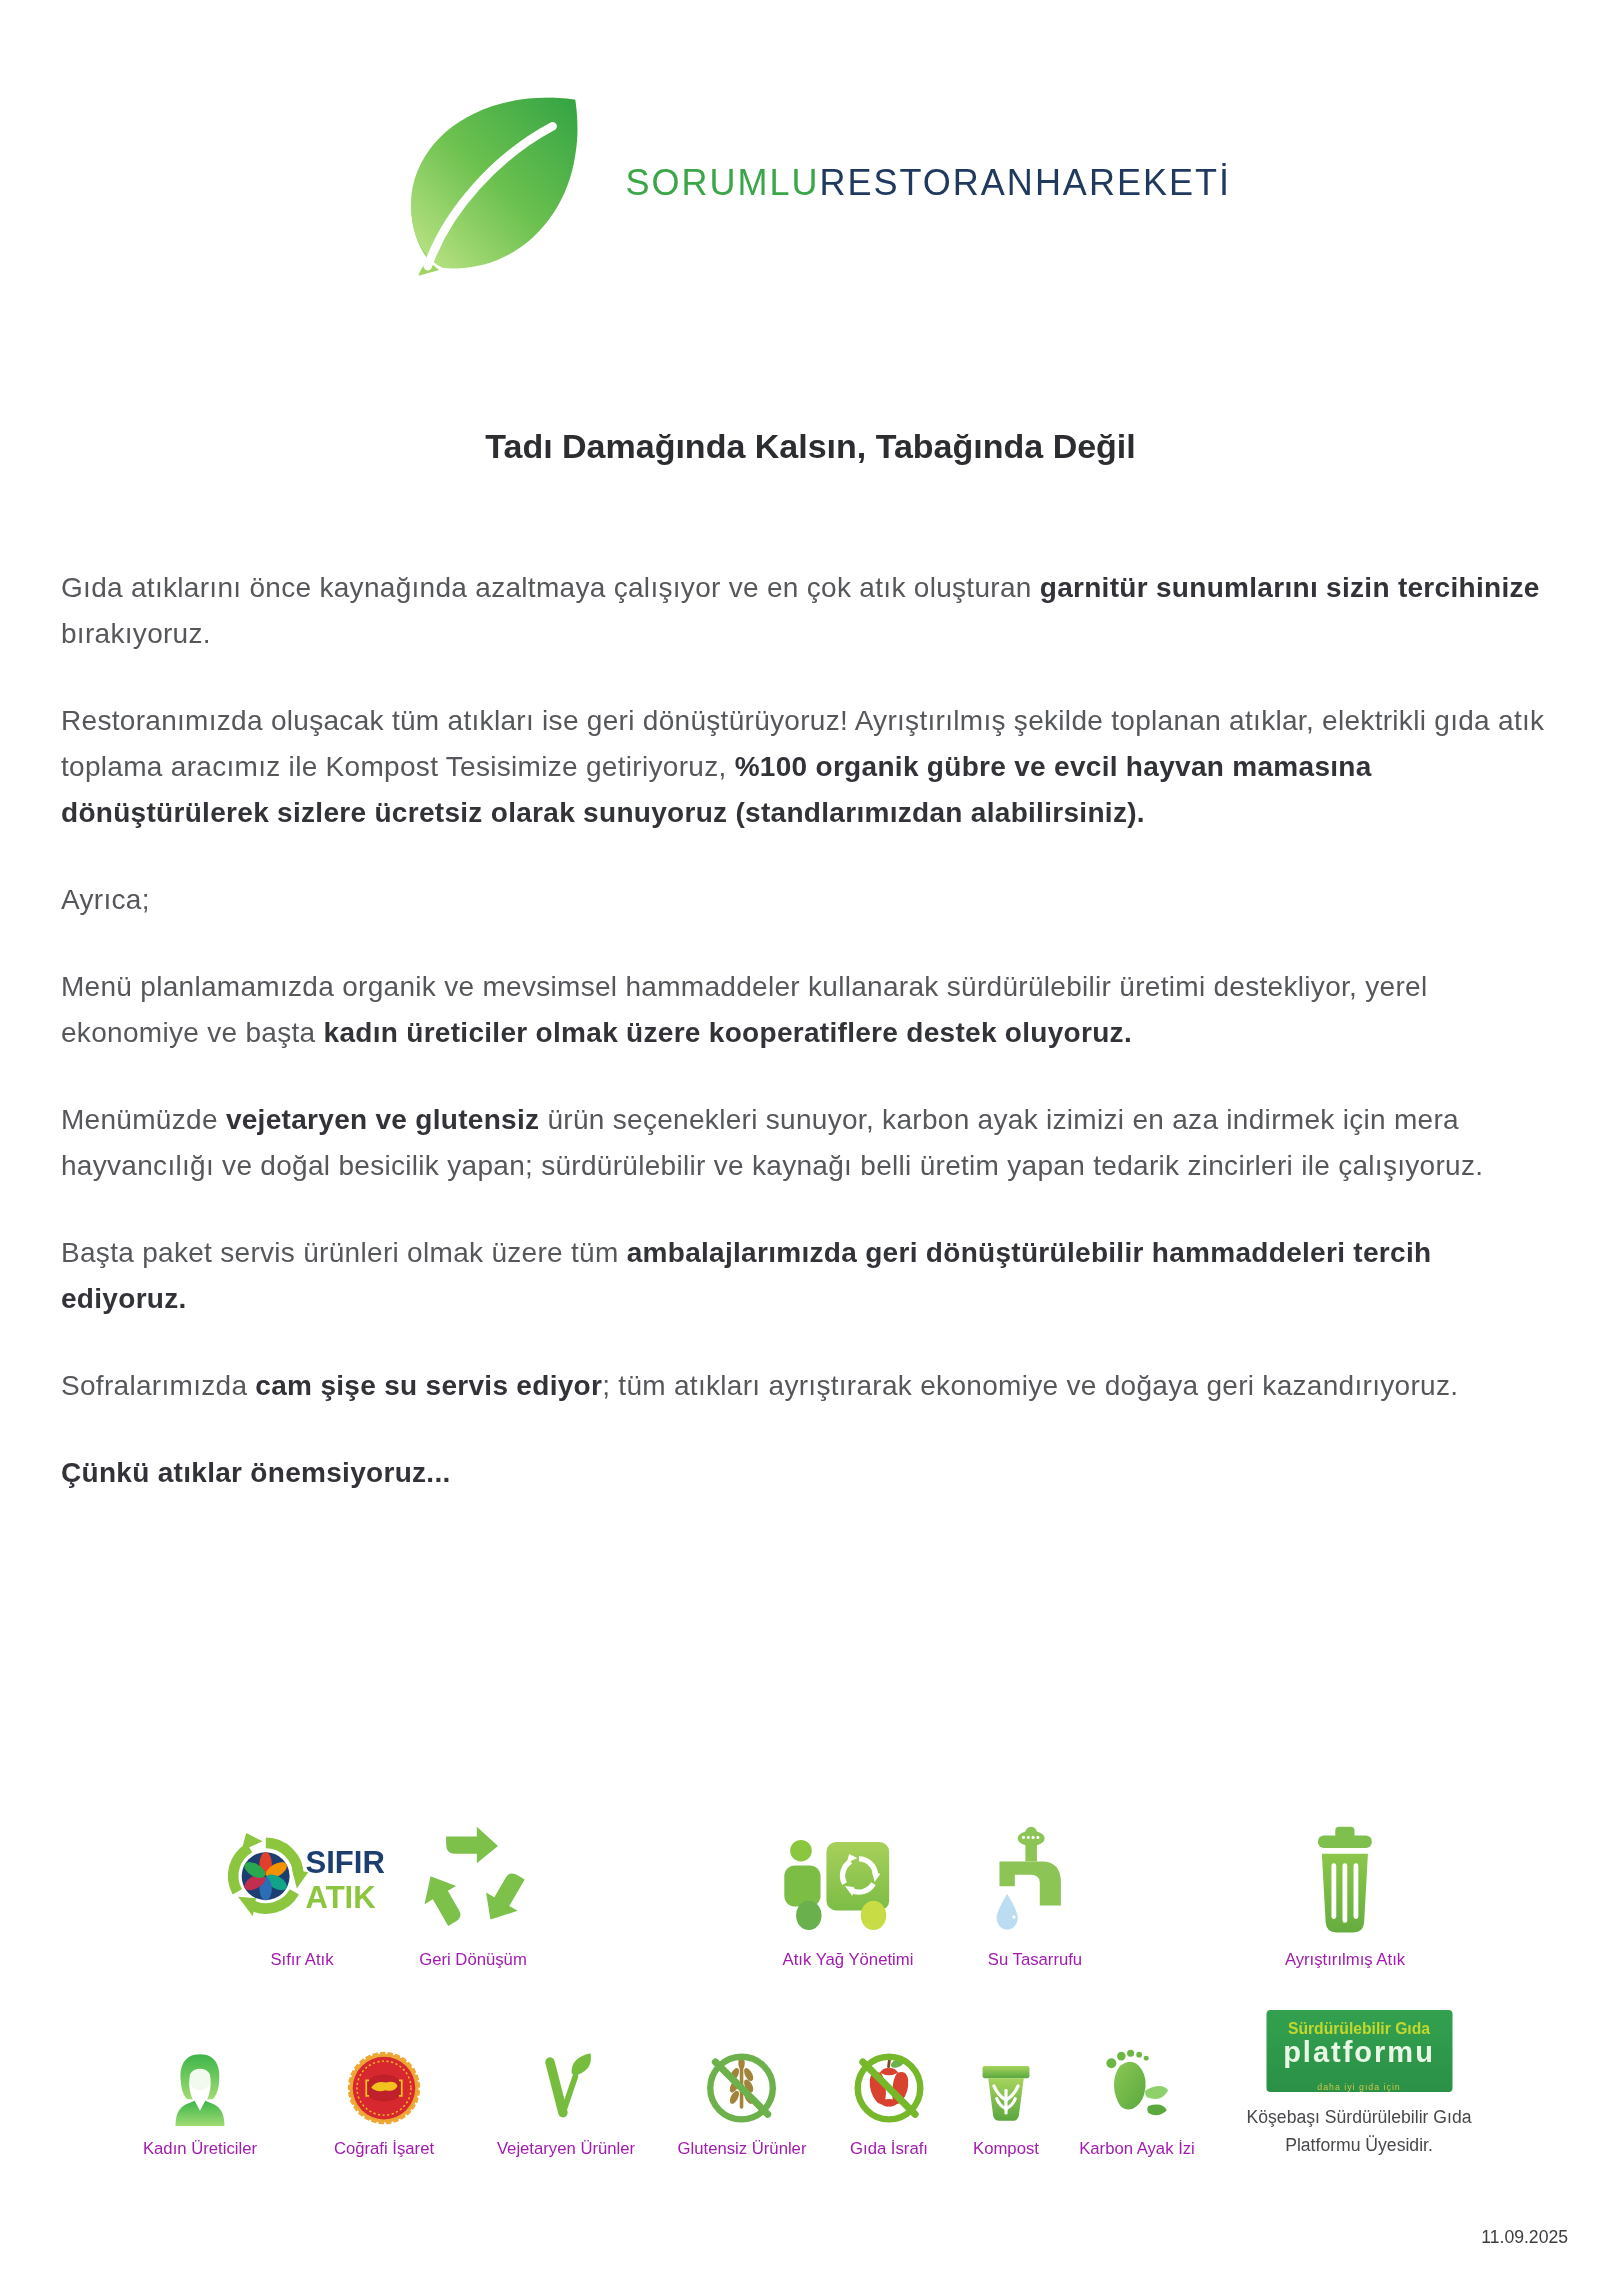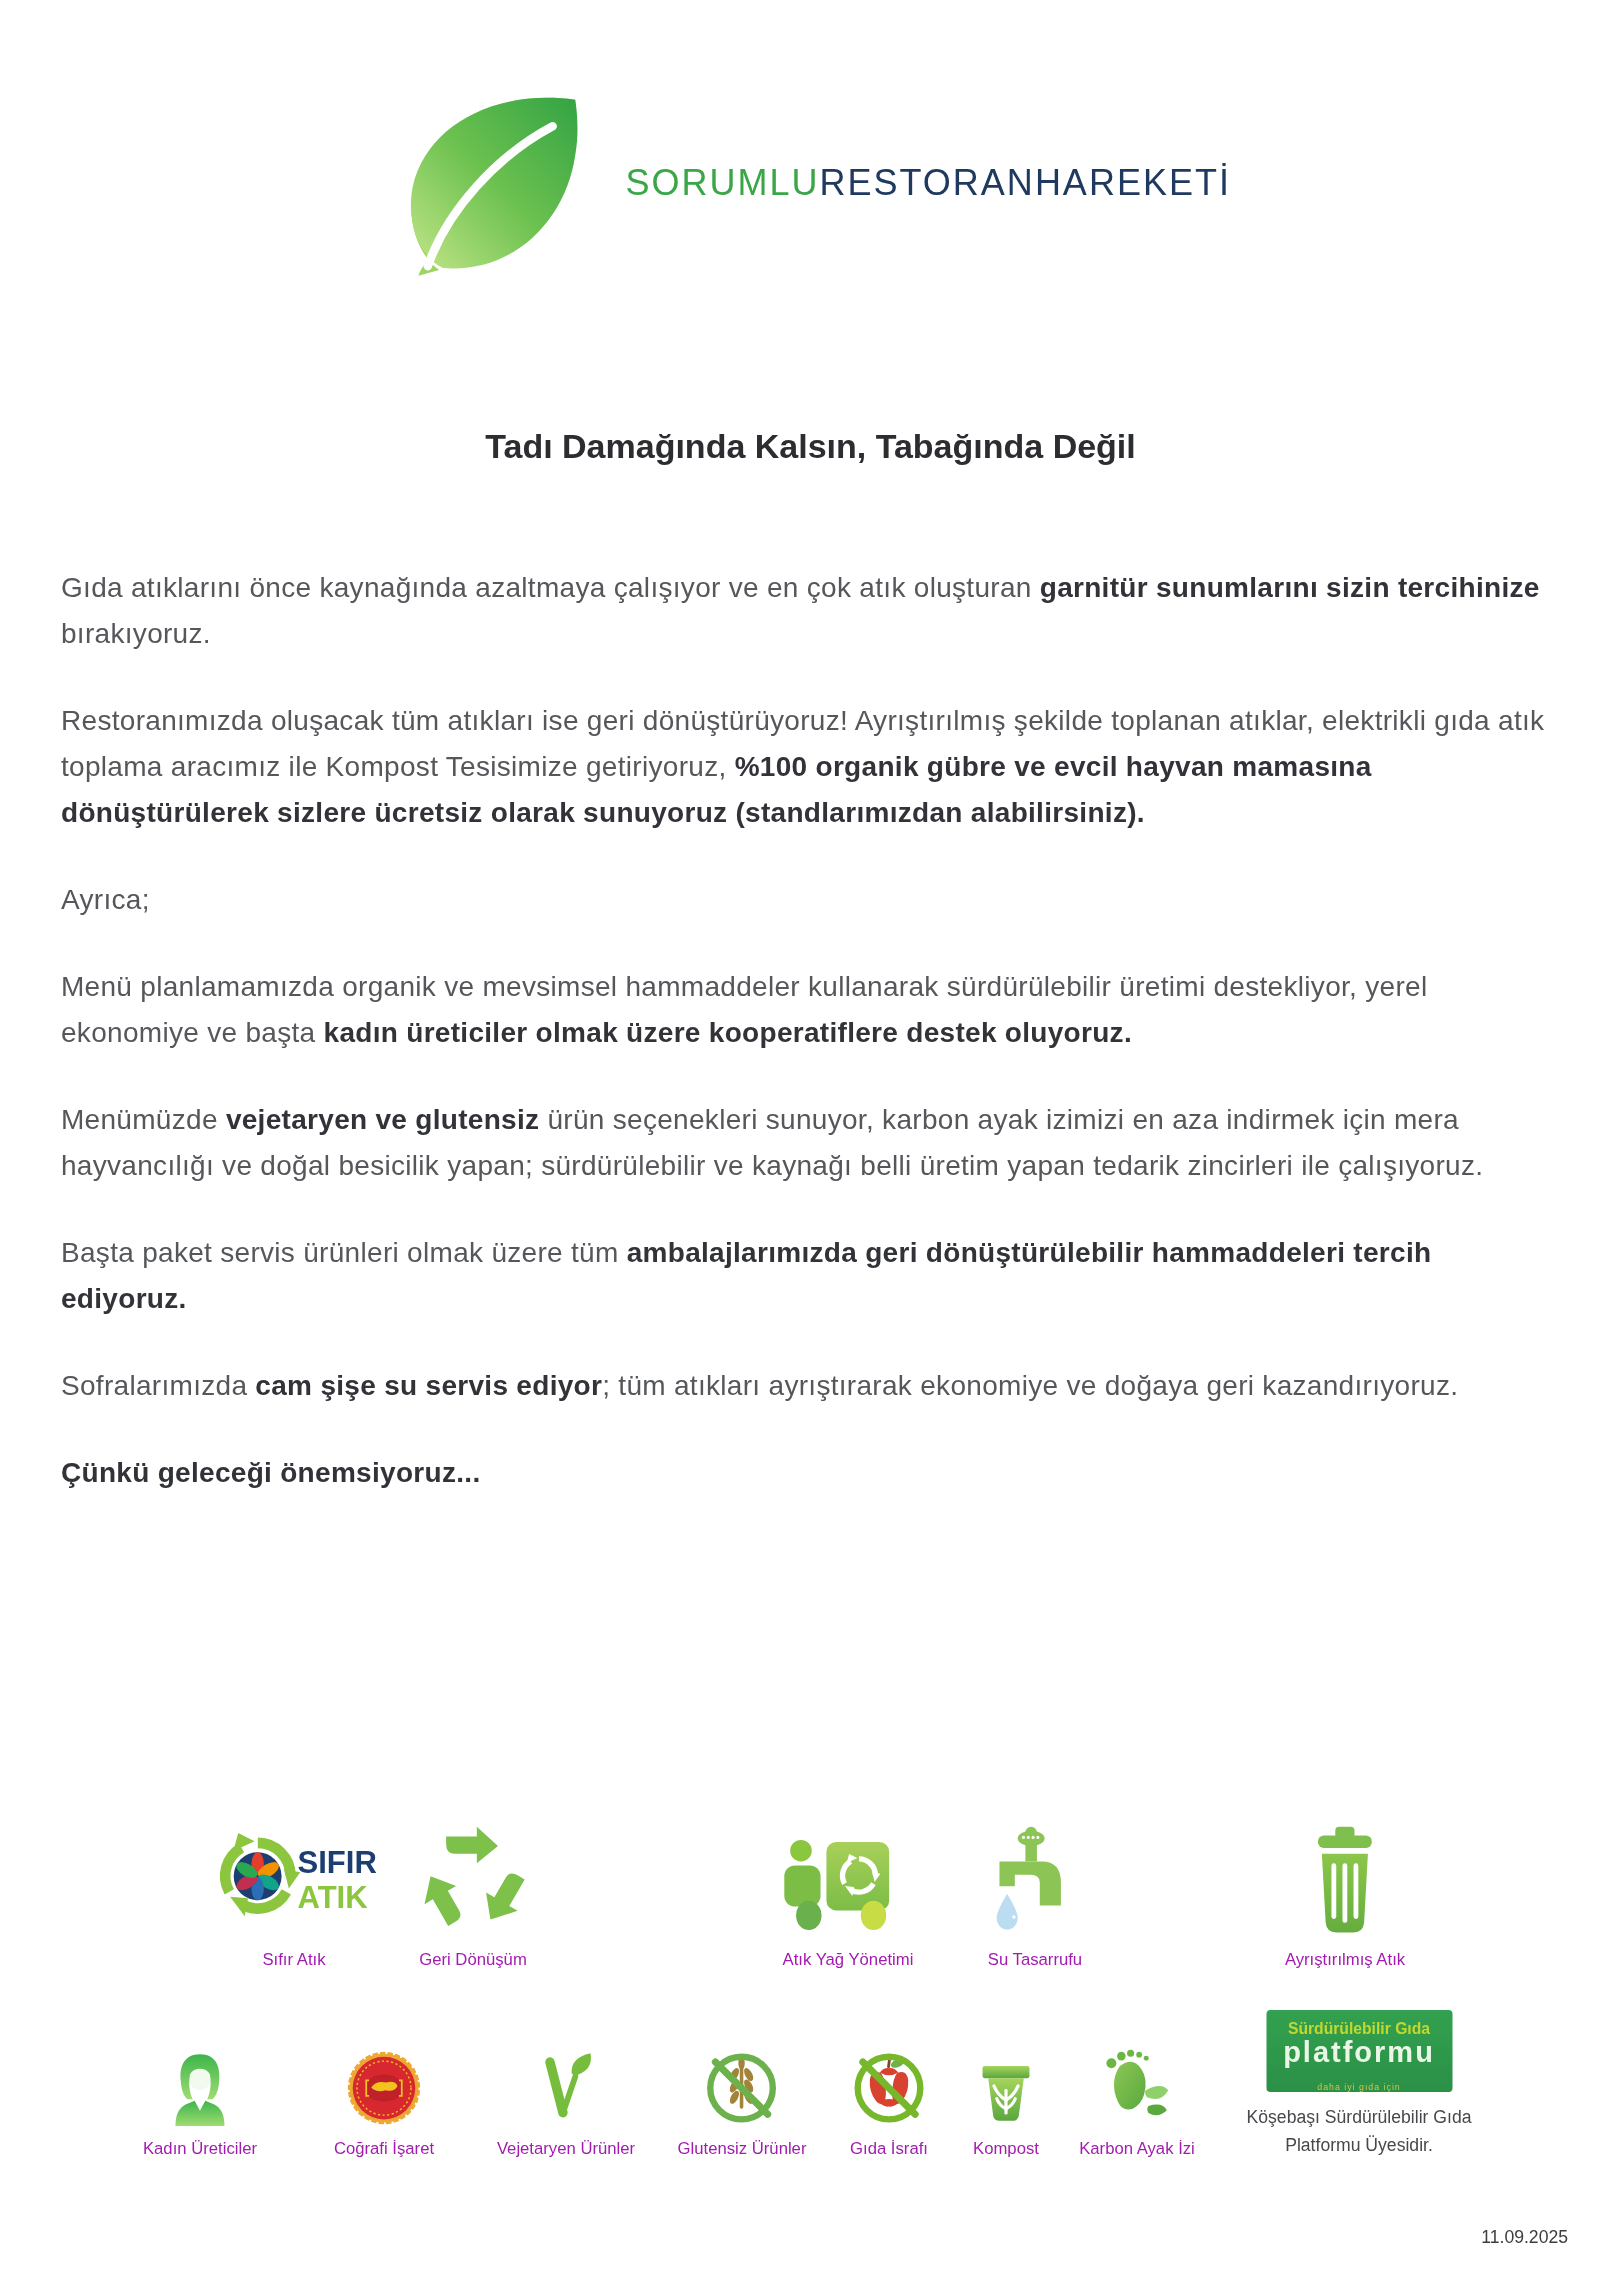--- a/index.html
+++ b/index.html
@@ -20,21 +20,21 @@
   .content p{margin:0 0 41px 0;font-size:28px;line-height:46px;color:#55575b;letter-spacing:0.3px;}
   .content p span.rb{font-weight:bold;color:#323338;}
 
   
   .row1{position:absolute;top:1823px;left:0;width:100%;height:196px;}
   .row2{position:absolute;top:2049px;left:0;width:100%;height:225px;}
   .icell{position:absolute;top:0;transform:translateX(-50%);display:flex;flex-direction:column;align-items:center;justify-content:flex-end;}
   .row1 .icell{height:147px;}
   .row2 .icell{height:110px;}
   .icon-label{margin-top:11.8px;font-size:16.7px;color:#a21caf;white-space:nowrap;text-align:center;}
-  .r1-1{left:294px;gap:7px;} .r1-2{left:473px;} .r1-3{left:648px;} .r1-4{left:848px;}
+  .r1-1{left:302px;gap:7px;} .r1-2{left:473px;} .r1-3{left:648px;} .r1-4{left:848px;}
   .r1-5{left:1035px;} .r1-6{left:1195px;} .r1-7{left:1345px;}
   .r2-1{left:200px;} .r2-2{left:384px;} .r2-3{left:566px;} .r2-4{left:742px;}
   .r2-5{left:889px;} .r2-6{left:1006px;} .r2-7{left:1137px;} .r2-8{left:1359px;}
   .icell svg{display:block;}
 
   
   .platform-badge{width:186px;height:98px;border-radius:3.9px;background:linear-gradient(#33a14f,#2a9046);
     display:flex;flex-direction:column;align-items:center;justify-content:flex-start;padding-top:9.8px;box-sizing:border-box;}
   .pb-l1{font-size:15.7px;font-weight:bold;color:#c3d82e;line-height:17.6px;}
   .pb-l2{font-size:29px;font-weight:bold;color:#eaf6e6;letter-spacing:2px;line-height:29px;}
@@ -117,21 +117,21 @@
   <h1 class="doc-title">Tadı Damağında Kalsın, Tabağında Değil</h1>
 
   <main class="content">
     <p><span>Gıda atıklarını önce kaynağında azaltmaya çalışıyor ve en çok atık oluşturan </span><span class="rb">garnitür sunumlarını sizin tercihinize</span><span> bırakıyoruz.</span></p>
     <p><span>Restoranımızda oluşacak tüm atıkları ise geri dönüştürüyoruz! Ayrıştırılmış şekilde toplanan atıklar, elektrikli gıda atık toplama aracımız ile Kompost Tesisimize getiriyoruz, </span><span class="rb">%100 organik gübre ve evcil hayvan mamasına dönüştürülerek sizlere ücretsiz olarak sunuyoruz (standlarımızdan alabilirsiniz).</span></p>
     <p><span>Ayrıca;</span></p>
     <p><span>Menü planlamamızda organik ve mevsimsel hammaddeler kullanarak sürdürülebilir üretimi destekliyor, yerel ekonomiye ve başta </span><span class="rb">kadın üreticiler olmak üzere kooperatiflere destek oluyoruz.</span></p>
     <p><span>Menümüzde </span><span class="rb">vejetaryen ve glutensiz</span><span> ürün seçenekleri sunuyor, karbon ayak izimizi en aza indirmek için mera hayvancılığı ve doğal besicilik yapan; sürdürülebilir ve kaynağı belli üretim yapan tedarik zincirleri ile çalışıyoruz.</span></p>
     <p><span>Başta paket servis ürünleri olmak üzere tüm </span><span class="rb">ambalajlarımızda geri dönüştürülebilir hammaddeleri tercih ediyoruz.</span></p>
     <p><span>Sofralarımızda </span><span class="rb">cam şişe su servis ediyor</span><span>; tüm atıkları ayrıştırarak ekonomiye ve doğaya geri kazandırıyoruz.</span></p>
-    <p><span class="rb">Çünkü geleceği önemsiyoruz...</span></p>
+    <p><span class="rb">Çünkü atıklar önemsiyoruz...</span></p>
   </main>
 
   <section class="row1">
 
     <div class="icell r1-1">
       <svg width="192" height="120" viewBox="0 0 200 122">
         <g style="color:#8cc63f" transform="translate(4,4) scale(0.92)">
             <use href="#cyc"></use>
           </g>
         <circle cx="59" cy="60" r="27" fill="#1d3e70"></circle>

